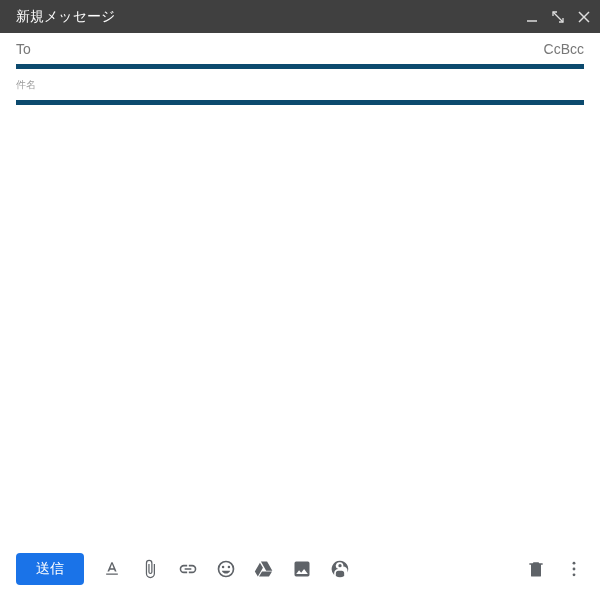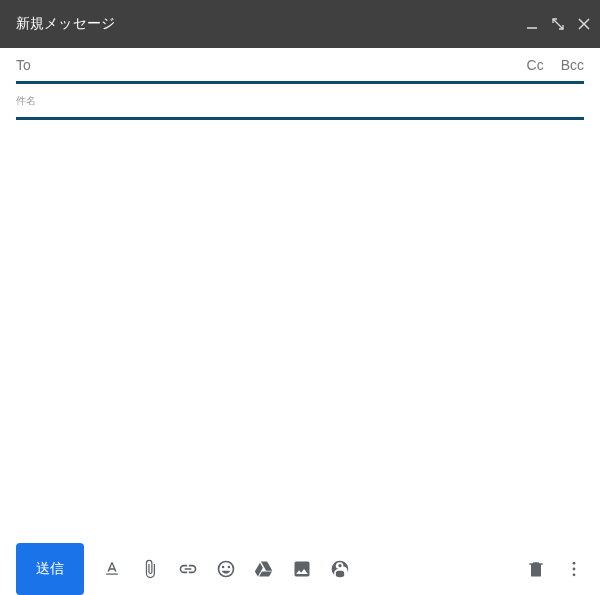--- a/index.html
+++ b/index.html
@@ -3,46 +3,46 @@
 <meta charset="utf-8">
 <style>
   * { box-sizing: border-box; margin: 0; padding: 0; }
   html, body { width: 600px; height: 595px; font-family: "Helvetica Neue", Arial, "Hiragino Sans", "Meiryo", sans-serif; background: #fff; overflow: hidden; }
 
   .window { display: flex; flex-direction: column; height: 100%; }
 
   .titlebar {
     background: #404040;
     color: #fff;
-    height: 48px;
+    height: 33px;
     display: flex;
     align-items: center;
     padding: 0 8px 0 16px;
     font-size: 14px;
   }
   .titlebar .title { flex: 1; }
   .titlebar .win-controls { display: flex; gap: 10px; align-items: center; }
   .titlebar .win-btn { width: 16px; height: 16px; display: flex; align-items: center; justify-content: center; cursor: pointer; color: #ddd; }
   .titlebar .win-btn svg { width: 12px; height: 12px; }
 
   .headers { padding: 0 16px; }
   .field-row {
     display: flex;
     align-items: center;
     height: 36px;
-    border-bottom: 3px solid #0c4a6e;
+    border-bottom: 5px solid #0c4a6e;
     font-size: 14px;
     color: #777;
   }
   .field-row .label { margin-right: 6px; color: #777; }
   .field-row input {
     flex: 1; border: none; outline: none; font-size: 10px; color: #222; background: transparent;
   }
   .field-row input::placeholder { color: #9e9e9e; }
-  .cc-bcc { display: flex; gap: 17px; color: #777; }
+  .cc-bcc { display: flex; gap: 0; color: #777; }
   .cc-bcc span { cursor: pointer; }
 
   .body-area {
     flex: 1;
     padding: 12px 16px;
     font-size: 14px;
     color: #222;
     outline: none;
   }
 
@@ -51,21 +51,21 @@
     display: flex;
     align-items: center;
     padding: 0 16px;
     gap: 18px;
   }
   .send-btn {
     background: #1a73e8;
     color: #fff;
     border: none;
     border-radius: 4px;
-    height: 52px;
+    height: 32px;
     padding: 4px 20px;
     font-size: 14px;
     font-weight: 500;
     cursor: pointer;
   }
   .tool-icon {
     width: 20px; height: 20px;
     display: flex; align-items: center; justify-content: center;
     color: #5f6368;
     cursor: pointer;

